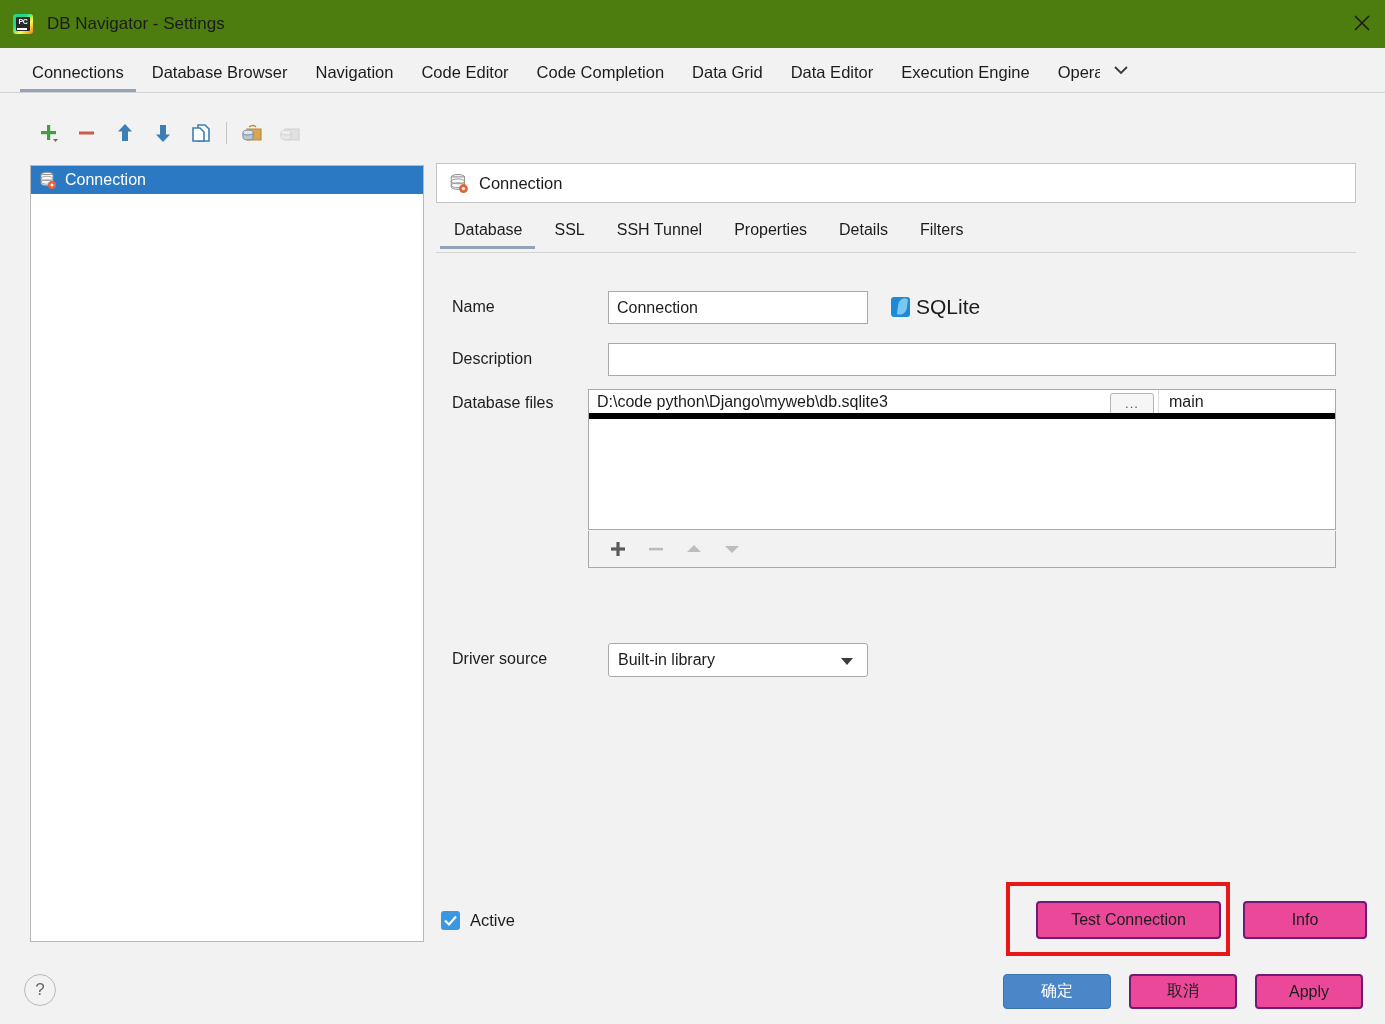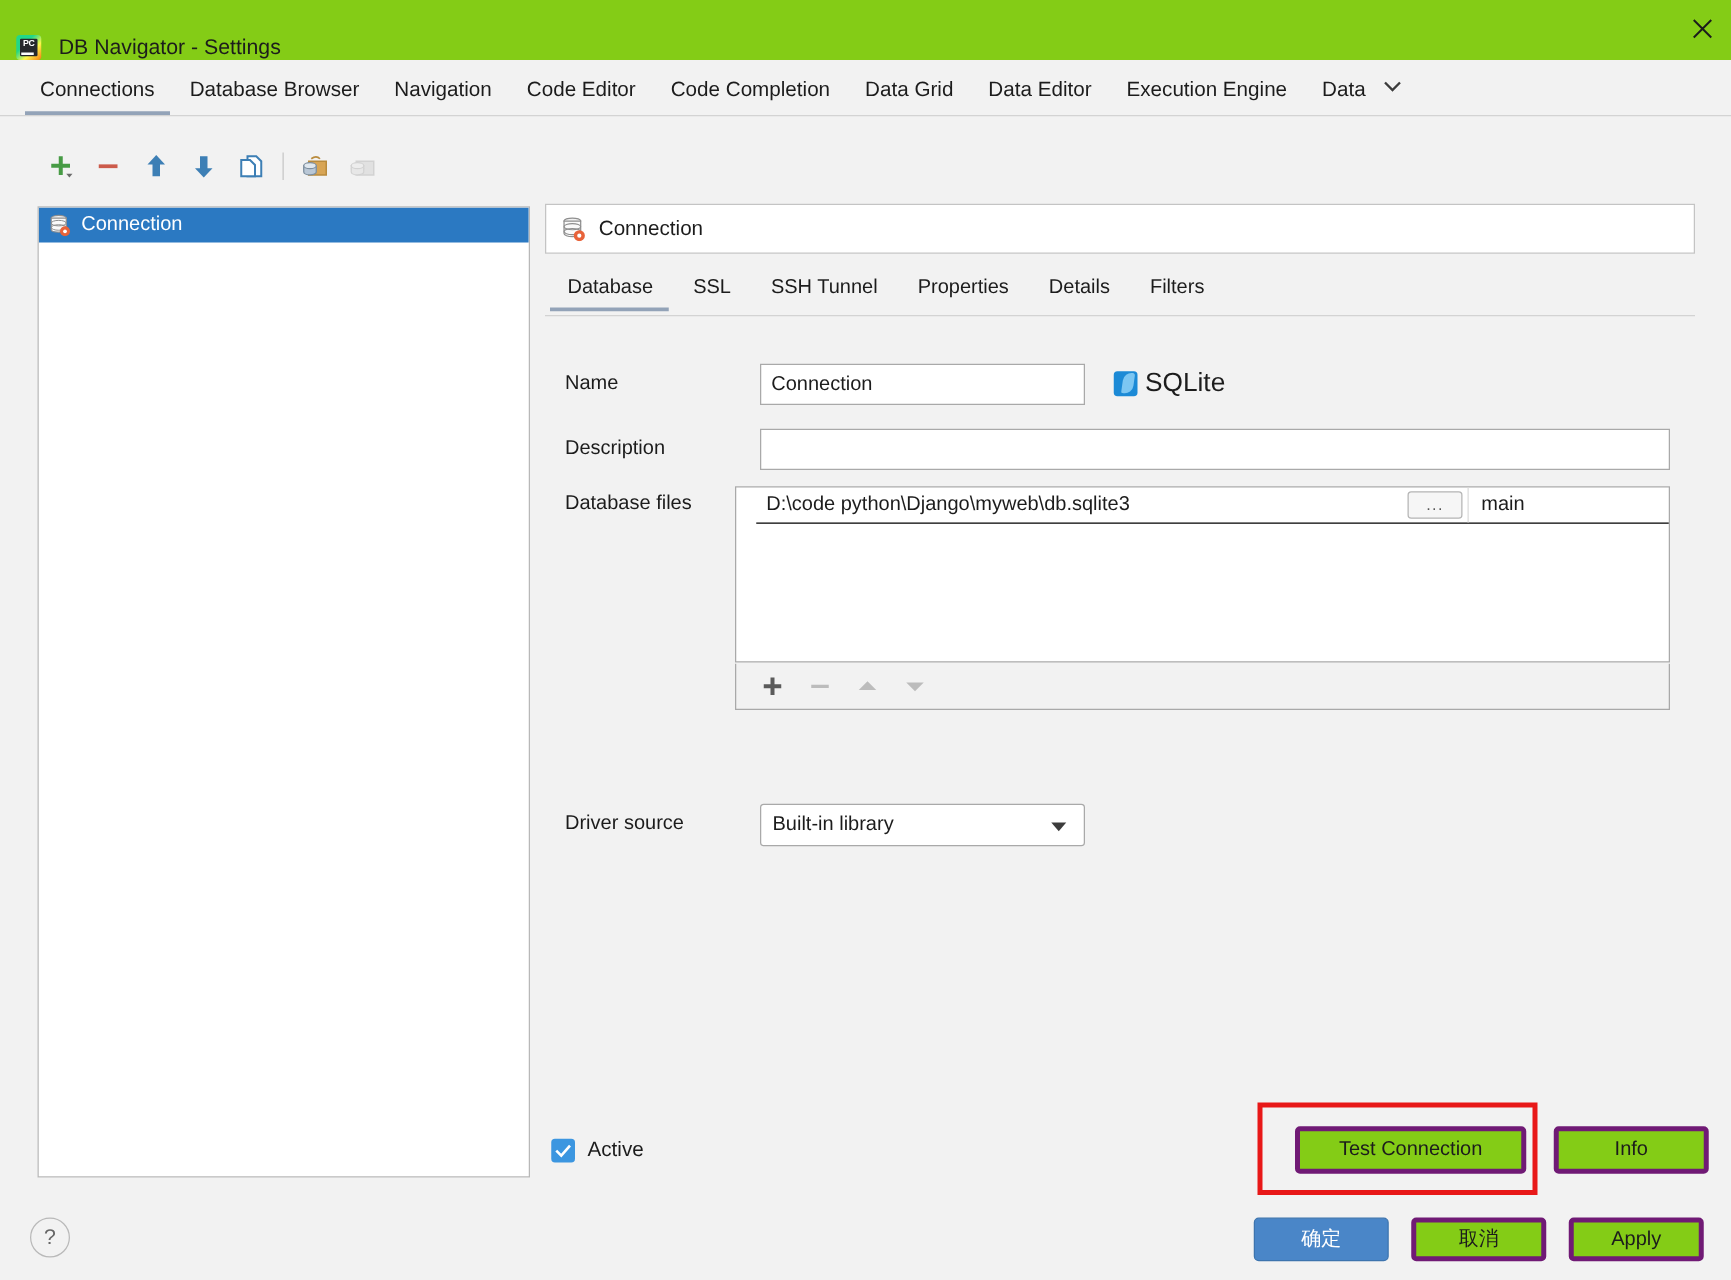--- a/index.html
+++ b/index.html
@@ -13,23 +13,23 @@
     color: #1c1c1c;
     overflow: hidden;
     position: relative;
   }
 
   
   .titlebar {
     position: absolute;
     top: 0; left: 0;
     width: 1385px; height: 48px;
-    background: #84cc16;
-    display: flex;
-    align-items: flex-end;
+    background: #4d7c0f;
+    display: flex;
+    align-items: center;
   }
   .app-icon {
     width: 20px; height: 20px;
     margin-left: 13px;
     border-radius: 3px;
     background: linear-gradient(135deg, #21d789 0%, #21d789 35%, #fcf84a 65%, #f97a12 100%);
     position: relative;
     flex: none;
   }
   .app-icon::after {
@@ -263,23 +263,22 @@
   .files-table {
     position: absolute;
     left: 588px; top: 389px;
     width: 748px; height: 141px;
     background: #ffffff;
     border: 1px solid #a9a9a9;
   }
   .files-row {
     display: flex;
     height: 29px;
-    border-bottom: 1px solid #000000;
+    border-bottom: 6px solid #000000;
     align-items: flex-end;
-    margin-left: 16px;
   }
   .files-cell-path {
     position: relative;
     width: 570px;
     height: 100%;
     display: flex;
     align-items: center;
     padding-left: 8px;
     border-right: 1px solid #dcdcdc;
     font-size: 16px;
@@ -369,22 +368,22 @@
   }
   .checkbox svg { position: absolute; left: 2px; top: 2px; }
   .active-label {
     margin-left: 10px;
     font-size: 16.5px;
   }
 
   
   .btn {
     position: absolute;
-    background: #84cc16;
-    border: 4px solid #701a75;
+    background: #ec4899;
+    border: 2px solid #701a75;
     border-radius: 4px;
     font-family: "Liberation Sans", sans-serif;
     font-size: 16px;
     color: #1c1c1c;
     display: flex;
     align-items: center;
     justify-content: center;
     cursor: default;
   }
   .btn.primary {
@@ -431,21 +430,21 @@
 
 <div class="tabstrip">
   <div class="tab sel">Connections</div>
   <div class="tab">Database Browser</div>
   <div class="tab">Navigation</div>
   <div class="tab">Code Editor</div>
   <div class="tab">Code Completion</div>
   <div class="tab">Data Grid</div>
   <div class="tab">Data Editor</div>
   <div class="tab">Execution Engine</div>
-  <div class="tab truncated">Data</div>
+  <div class="tab truncated">Opera</div>
   <div class="tab-overflow">
     <svg width="18" height="12" viewBox="0 0 18 12" aria-hidden="true">
       <path d="M3 3 L9 9 L15 3" stroke="#3c3c3c" stroke-width="1.9" fill="none"></path>
     </svg>
   </div>
 </div>
 <div class="tabstrip-rule"></div>
 
 <div class="lefttoolbar">
   <div class="tbtn">

